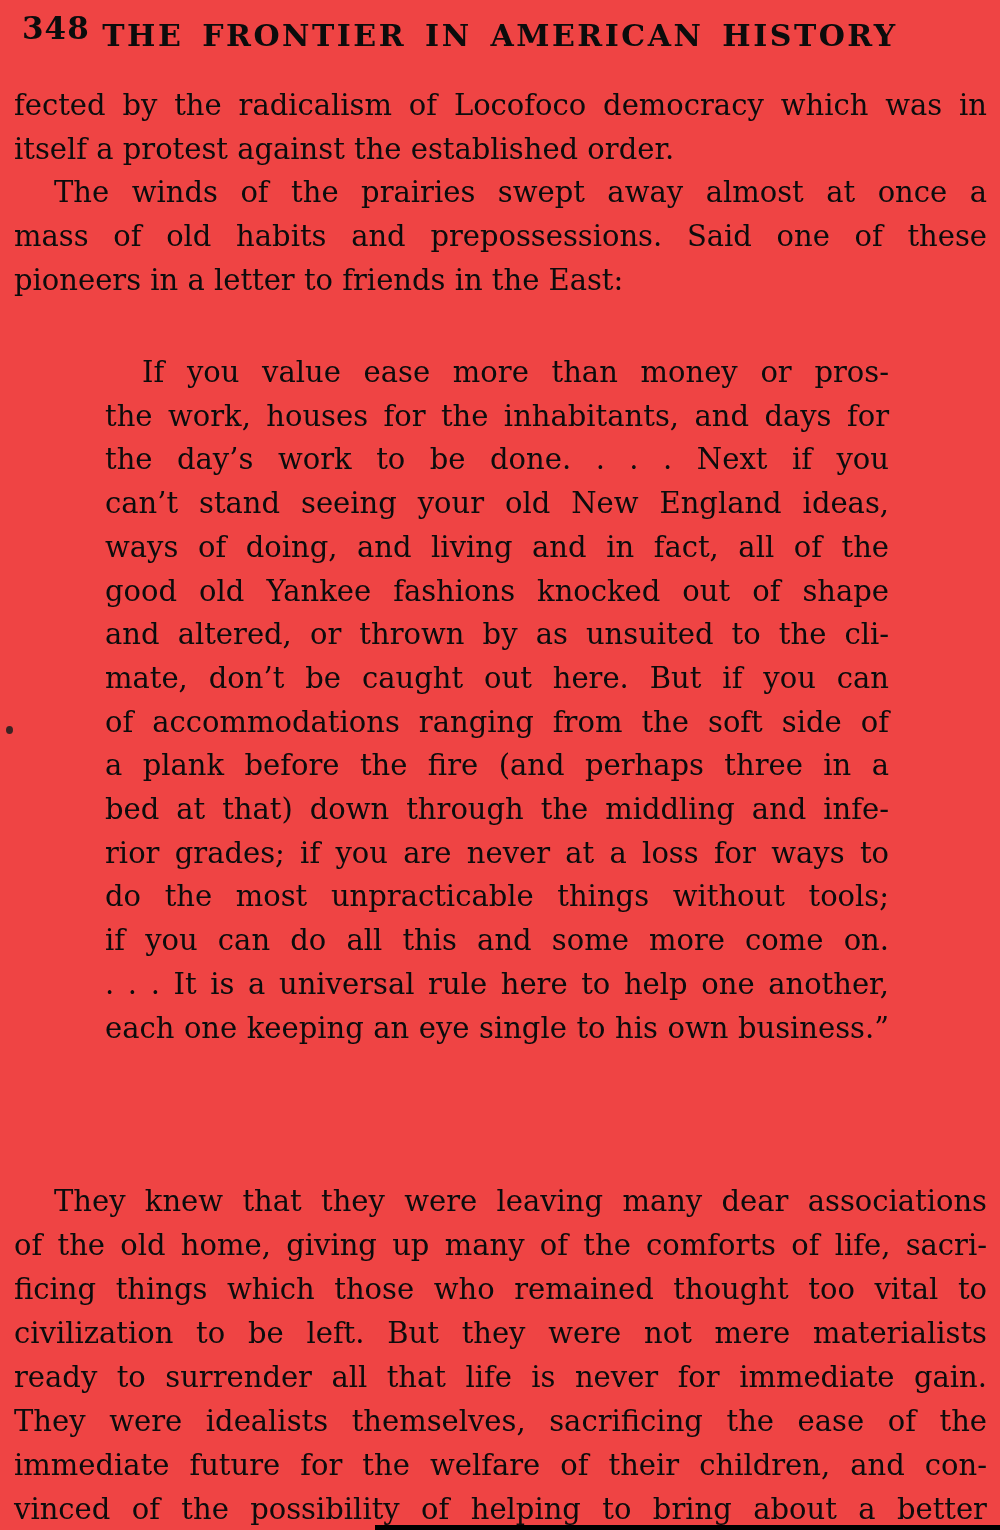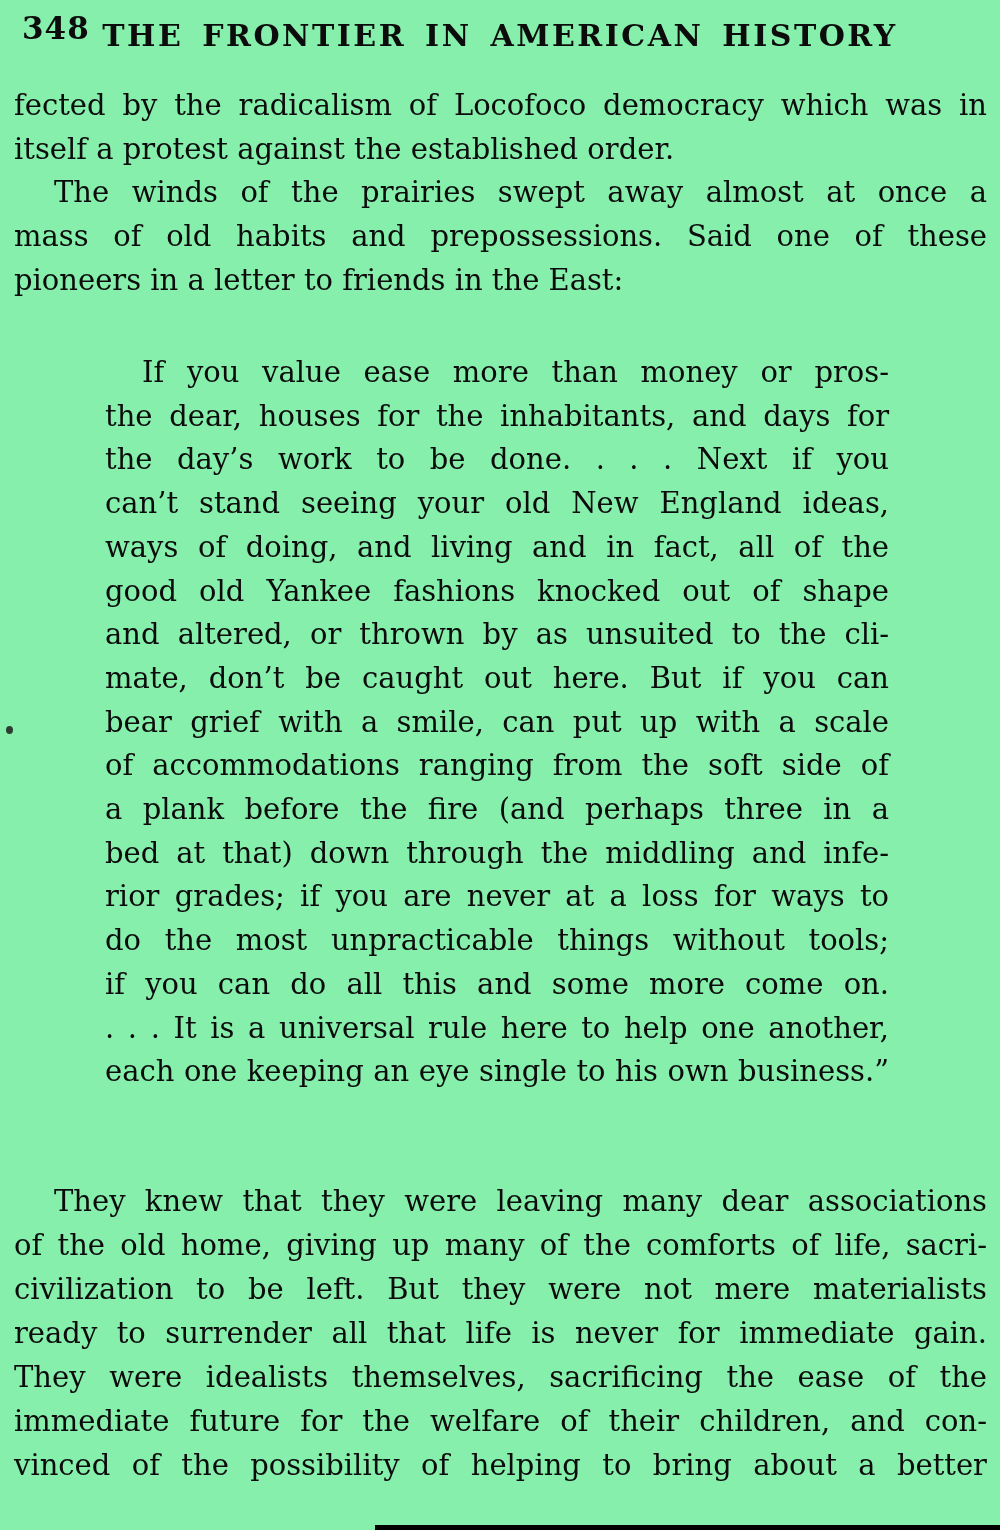--- a/index.html
+++ b/index.html
@@ -1,20 +1,20 @@
 <!DOCTYPE html>
 <html><head>
 <meta charset="utf-8">
 <style>
   html, body { margin: 0; padding: 0; background: #ffffff; }
   .page {
     position: relative;
     width: 1000px;
     height: 1530px;
-    background: #86efac;
+    background: #ef4444;
     overflow: hidden;
     font-family: "DejaVu Serif", "Liberation Serif", serif;
     color: #0c0c0c;
   }
   
   .running-head {
     position: absolute;
     top: 10px; left: 0; right: 0;
     height: 44px;
   }
@@ -85,41 +85,41 @@
   <div class="tblock blk-intro">
     <div class="line">fected by the radicalism of Locofoco democracy which was in</div>
     <div class="line natural">itself a protest against the established order.</div>
     <div class="line ind">The winds of the prairies swept away almost at once a</div>
     <div class="line">mass of old habits and prepossessions. Said one of these</div>
     <div class="line natural">pioneers in a letter to friends in the East:</div>
   </div>
 
   <div class="tblock blk-quote">
     <div class="line ind">If you value ease more than money or pros-</div>
-    <div class="line">the dear, houses for the inhabitants, and days for</div>
+    <div class="line">the work, houses for the inhabitants, and days for</div>
     <div class="line">the day’s work to be done. . . . Next if you</div>
     <div class="line">can’t stand seeing your old New England ideas,</div>
     <div class="line">ways of doing, and living and in fact, all of the</div>
     <div class="line">good old Yankee fashions knocked out of shape</div>
     <div class="line">and altered, or thrown by as unsuited to the cli-</div>
     <div class="line">mate, don’t be caught out here. But if you can</div>
-    <div class="line">bear grief with a smile, can put up with a scale</div>
     <div class="line">of accommodations ranging from the soft side of</div>
     <div class="line">a plank before the fire (and perhaps three in a</div>
     <div class="line">bed at that) down through the middling and infe-</div>
     <div class="line">rior grades; if you are never at a loss for ways to</div>
     <div class="line">do the most unpracticable things without tools;</div>
     <div class="line">if you can do all this and some more come on.</div>
     <div class="line">. . . It is a universal rule here to help one another,</div>
     <div class="line">each one keeping an eye single to his own business.”</div>
   </div>
 
   <div class="tblock blk-close">
     <div class="line ind">They knew that they were leaving many dear associations</div>
     <div class="line">of the old home, giving up many of the comforts of life, sacri-</div>
+    <div class="line">ficing things which those who remained thought too vital to</div>
     <div class="line">civilization to be left. But they were not mere materialists</div>
     <div class="line">ready to surrender all that life is never for immediate gain.</div>
     <div class="line">They were idealists themselves, sacrificing the ease of the</div>
     <div class="line">immediate future for the welfare of their children, and con-</div>
     <div class="line">vinced of the possibility of helping to bring about a better</div>
   </div>
 
   <div class="speck"></div>
   <div class="scan-bar"></div>
 

